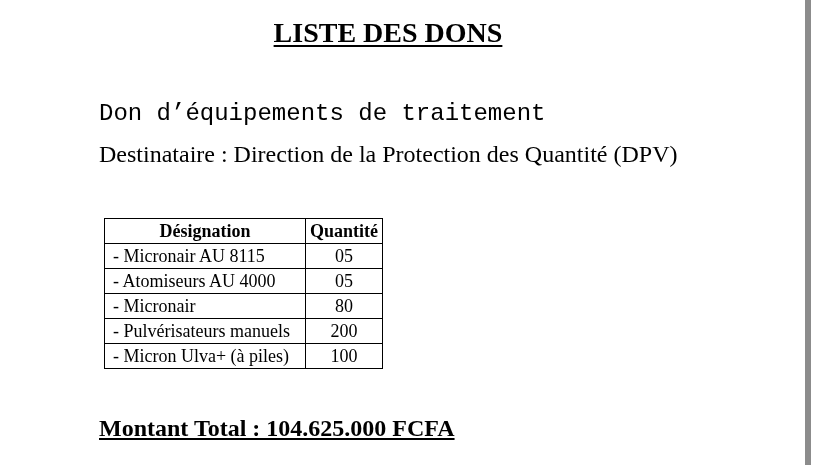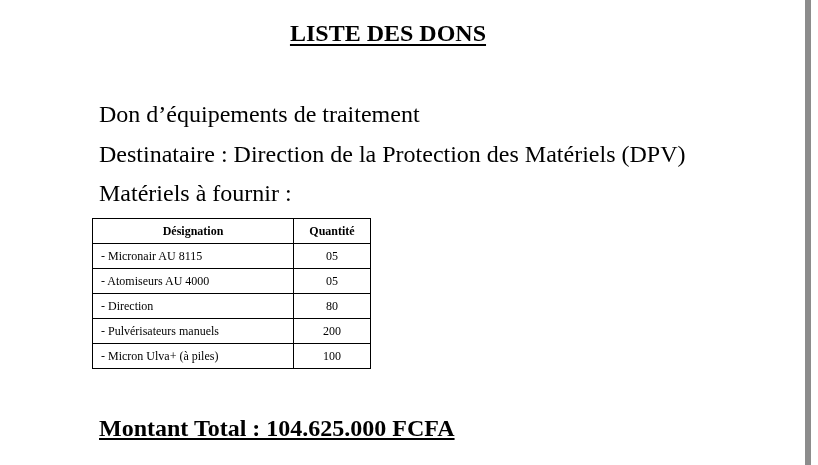--- a/index.html
+++ b/index.html
@@ -31,43 +31,43 @@
       height: 465px;
       background: #8c8c8c;
     }
     .title {
       position: absolute;
       left: 0;
       width: 776px;
       top: 18px;
       text-align: center;
       font-weight: bold;
-      font-size: 24px;
+      font-size: 28px;
       text-decoration: underline;
       text-underline-offset: 3px;
       text-decoration-thickness: 2px;
       line-height: 30px;
     }
     .line {
       position: absolute;
       left: 99px;
       font-size: 24px;
       line-height: 30px;
       white-space: nowrap;
     }
-    .line.l1 { top: 99px; }
+    .line.l1 { top: 99px; font-family: Liberation Mono, monospace; }
     .line.l2 { top: 139px; }
     .line.l3 { top: 178px; }
 
     table.items {
       position: absolute;
-      left: 92px;
+      left: 104px;
       top: 218px;
       border-collapse: collapse;
-      font-size: 12px;
+      font-size: 18px;
       line-height: 20px;
     }
     table.items th, table.items td {
       border: 1.5px solid #000000;
       padding: 0;
       height: 24px;
     }
     table.items th {
       font-weight: bold;
       text-align: center;
@@ -97,41 +97,40 @@
       text-decoration: underline;
     }
   </style>
 </head>
 <body>
 
 <div class="page">
   <div class="title">LISTE DES DONS</div>
 
   <div class="line l1">Don d’équipements de traitement</div>
-  <div class="line l2">Destinataire : Direction de la Protection des Matériels (DPV)</div>
-  <div class="line l3">Matériels à fournir :</div>
+  <div class="line l2">Destinataire : Direction de la Protection des Quantité (DPV)</div>
 
   <table class="items">
     <thead>
       <tr>
         <th class="c1">Désignation</th>
         <th class="c2">Quantité</th>
       </tr>
     </thead>
     <tbody>
       <tr>
         <td class="c1">- Micronair AU 8115</td>
         <td class="c2">05</td>
       </tr>
       <tr>
         <td class="c1">- Atomiseurs AU 4000</td>
         <td class="c2">05</td>
       </tr>
       <tr>
-        <td class="c1">- Direction</td>
+        <td class="c1">- Micronair</td>
         <td class="c2">80</td>
       </tr>
       <tr>
         <td class="c1">- Pulvérisateurs manuels</td>
         <td class="c2">200</td>
       </tr>
       <tr>
         <td class="c1">- Micron Ulva+ (à piles)</td>
         <td class="c2">100</td>
       </tr>

